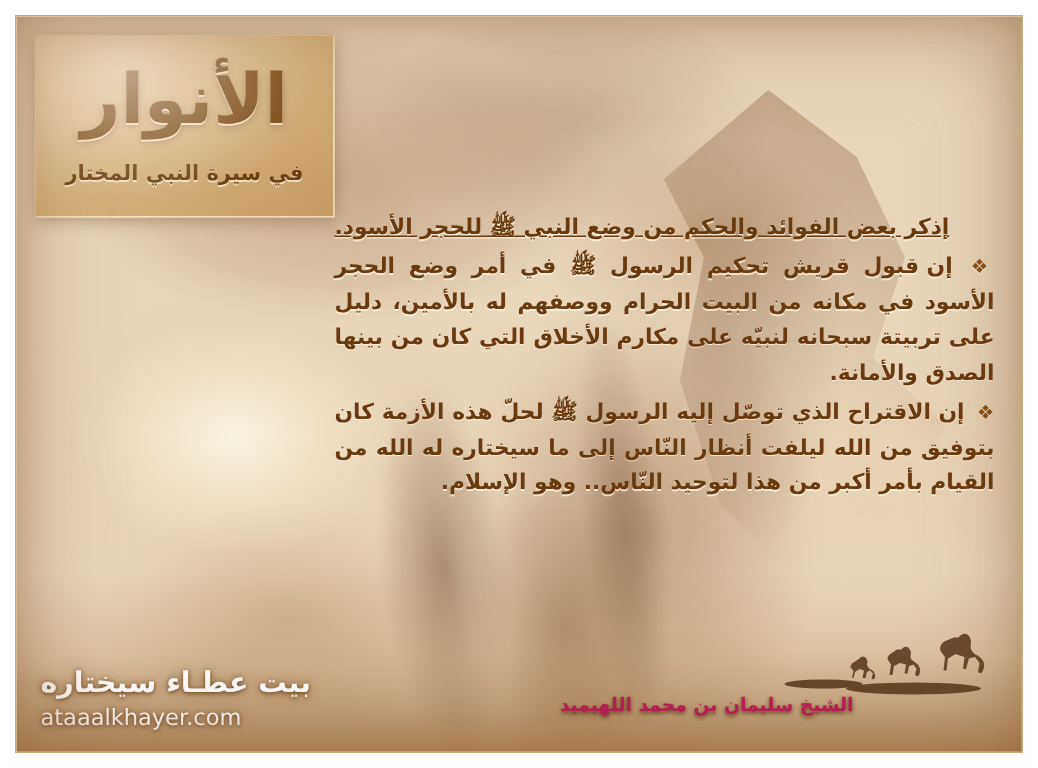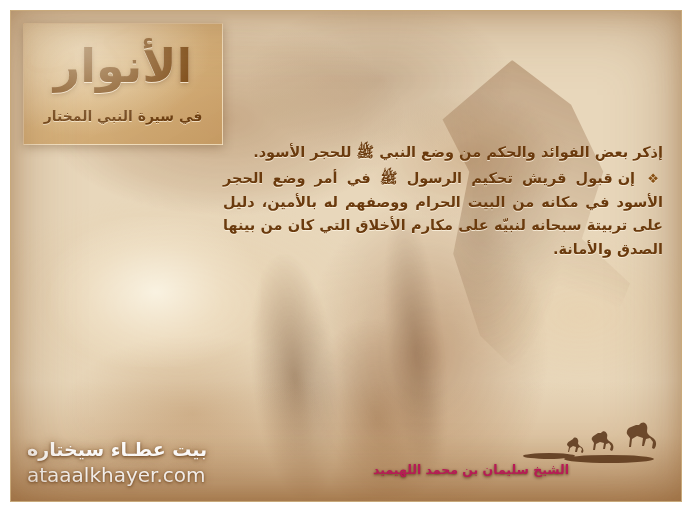--- a/index.html
+++ b/index.html
@@ -163,21 +163,22 @@
     color: #6a3a0d;
     font-size: 14.5px;
     font-weight: bold;
     line-height: 1.62;
     text-shadow: 0 1px 0 rgba(255,246,228,0.75);
   }
   .body-text p {
     margin: 0 0 3px 0;
   }
   .body-text p.lead {
-    text-align: right;
+    text-align: left;
+    text-decoration: underline;
   }
   .bullet {
     color: #8a5214;
     font-size: 13px;
     padding-left: 3px;
   }
 
   
   .brand {
     position: absolute;
@@ -188,21 +189,21 @@
   }
   .brand-ar {
     font-size: 19px;
     font-weight: bold;
     color: #ffffff;
     text-shadow: 0 1px 3px rgba(90,50,15,0.85), 0 0 8px rgba(120,70,25,0.6);
     letter-spacing: 0.5px;
   }
   .brand-url {
     margin-top: 3px;
-    font-size: 20px;
+    font-size: 15px;
     color: #ffffff;
     direction: ltr;
     text-align: left;
     text-shadow: 0 1px 3px rgba(90,50,15,0.85), 0 0 8px rgba(120,70,25,0.6);
     font-family: "DejaVu Sans", "Liberation Sans", sans-serif;
   }
 
   
   .author {
     position: absolute;
@@ -261,20 +262,24 @@
     <div class="title-panel">
       <div class="title-main">الأنوار</div>
       <div class="title-sub">في سيرة النبي المختار</div>
     </div>
 
     <div class="body-text">
       <p class="lead">إذكر بعض الفوائد والحكم من وضع النبي ﷺ للحجر الأسود.</p>
       <p>
         <span class="bullet">❖</span>
         <span>إن قبول قريش تحكيم الرسول ﷺ في أمر وضع الحجر الأسود في مكانه من البيت الحرام ووصفهم له بالأمين، دليل على تربيتة سبحانه لنبيّه على مكارم الأخلاق التي كان من بينها الصدق والأمانة.</span>
+      </p>
+      <p>
+        <span class="bullet">❖</span>
+        <span>إن الاقتراح الذي توصّل إليه الرسول ﷺ لحلّ هذه الأزمة كان بتوفيق من الله ليلفت أنظار النّاس إلى ما سيختاره له الله من القيام بأمر أكبر من هذا لتوحيد النّاس.. وهو الإسلام.</span>
       </p>
     </div>
 
     <svg class="caravan" viewBox="0 0 180 58">
       <g fill="#4a250b" opacity="0.9">
         <path d="M150 18c3-4 7-3 8 1 1 3-1 5 1 8 2 3 5 3 7 6 2 3 1 7-1 9l-2-1 1-6-3-4-4 1-2 7h-2l1-8-6-2-5 3-1 8h-2l1-9-3-4c-1-3 1-6 4-7l5-2z"></path>
         <path d="M112 26c2-3 5-2 6 1 1 2-1 4 1 6 2 2 4 2 5 5 1 2 0 5-1 6l-2-1 1-4-2-3-3 1-1 5h-2l1-6-4-1-4 2-1 6h-2l1-7-2-3c-1-2 1-4 3-5l3-2z"></path>
         <path d="M84 32c1-2 4-2 5 1 1 2-1 3 1 5 1 2 3 1 4 4 1 2 0 4-1 4l-1-1 1-3-2-2-2 1-1 4h-2l1-5-3-1-3 2-1 4h-1l1-5-2-2c0-2 1-3 3-4l3-2z"></path>
         <ellipse cx="60" cy="49" rx="26" ry="3"></ellipse>
         <ellipse cx="120" cy="52" rx="45" ry="4"></ellipse>

